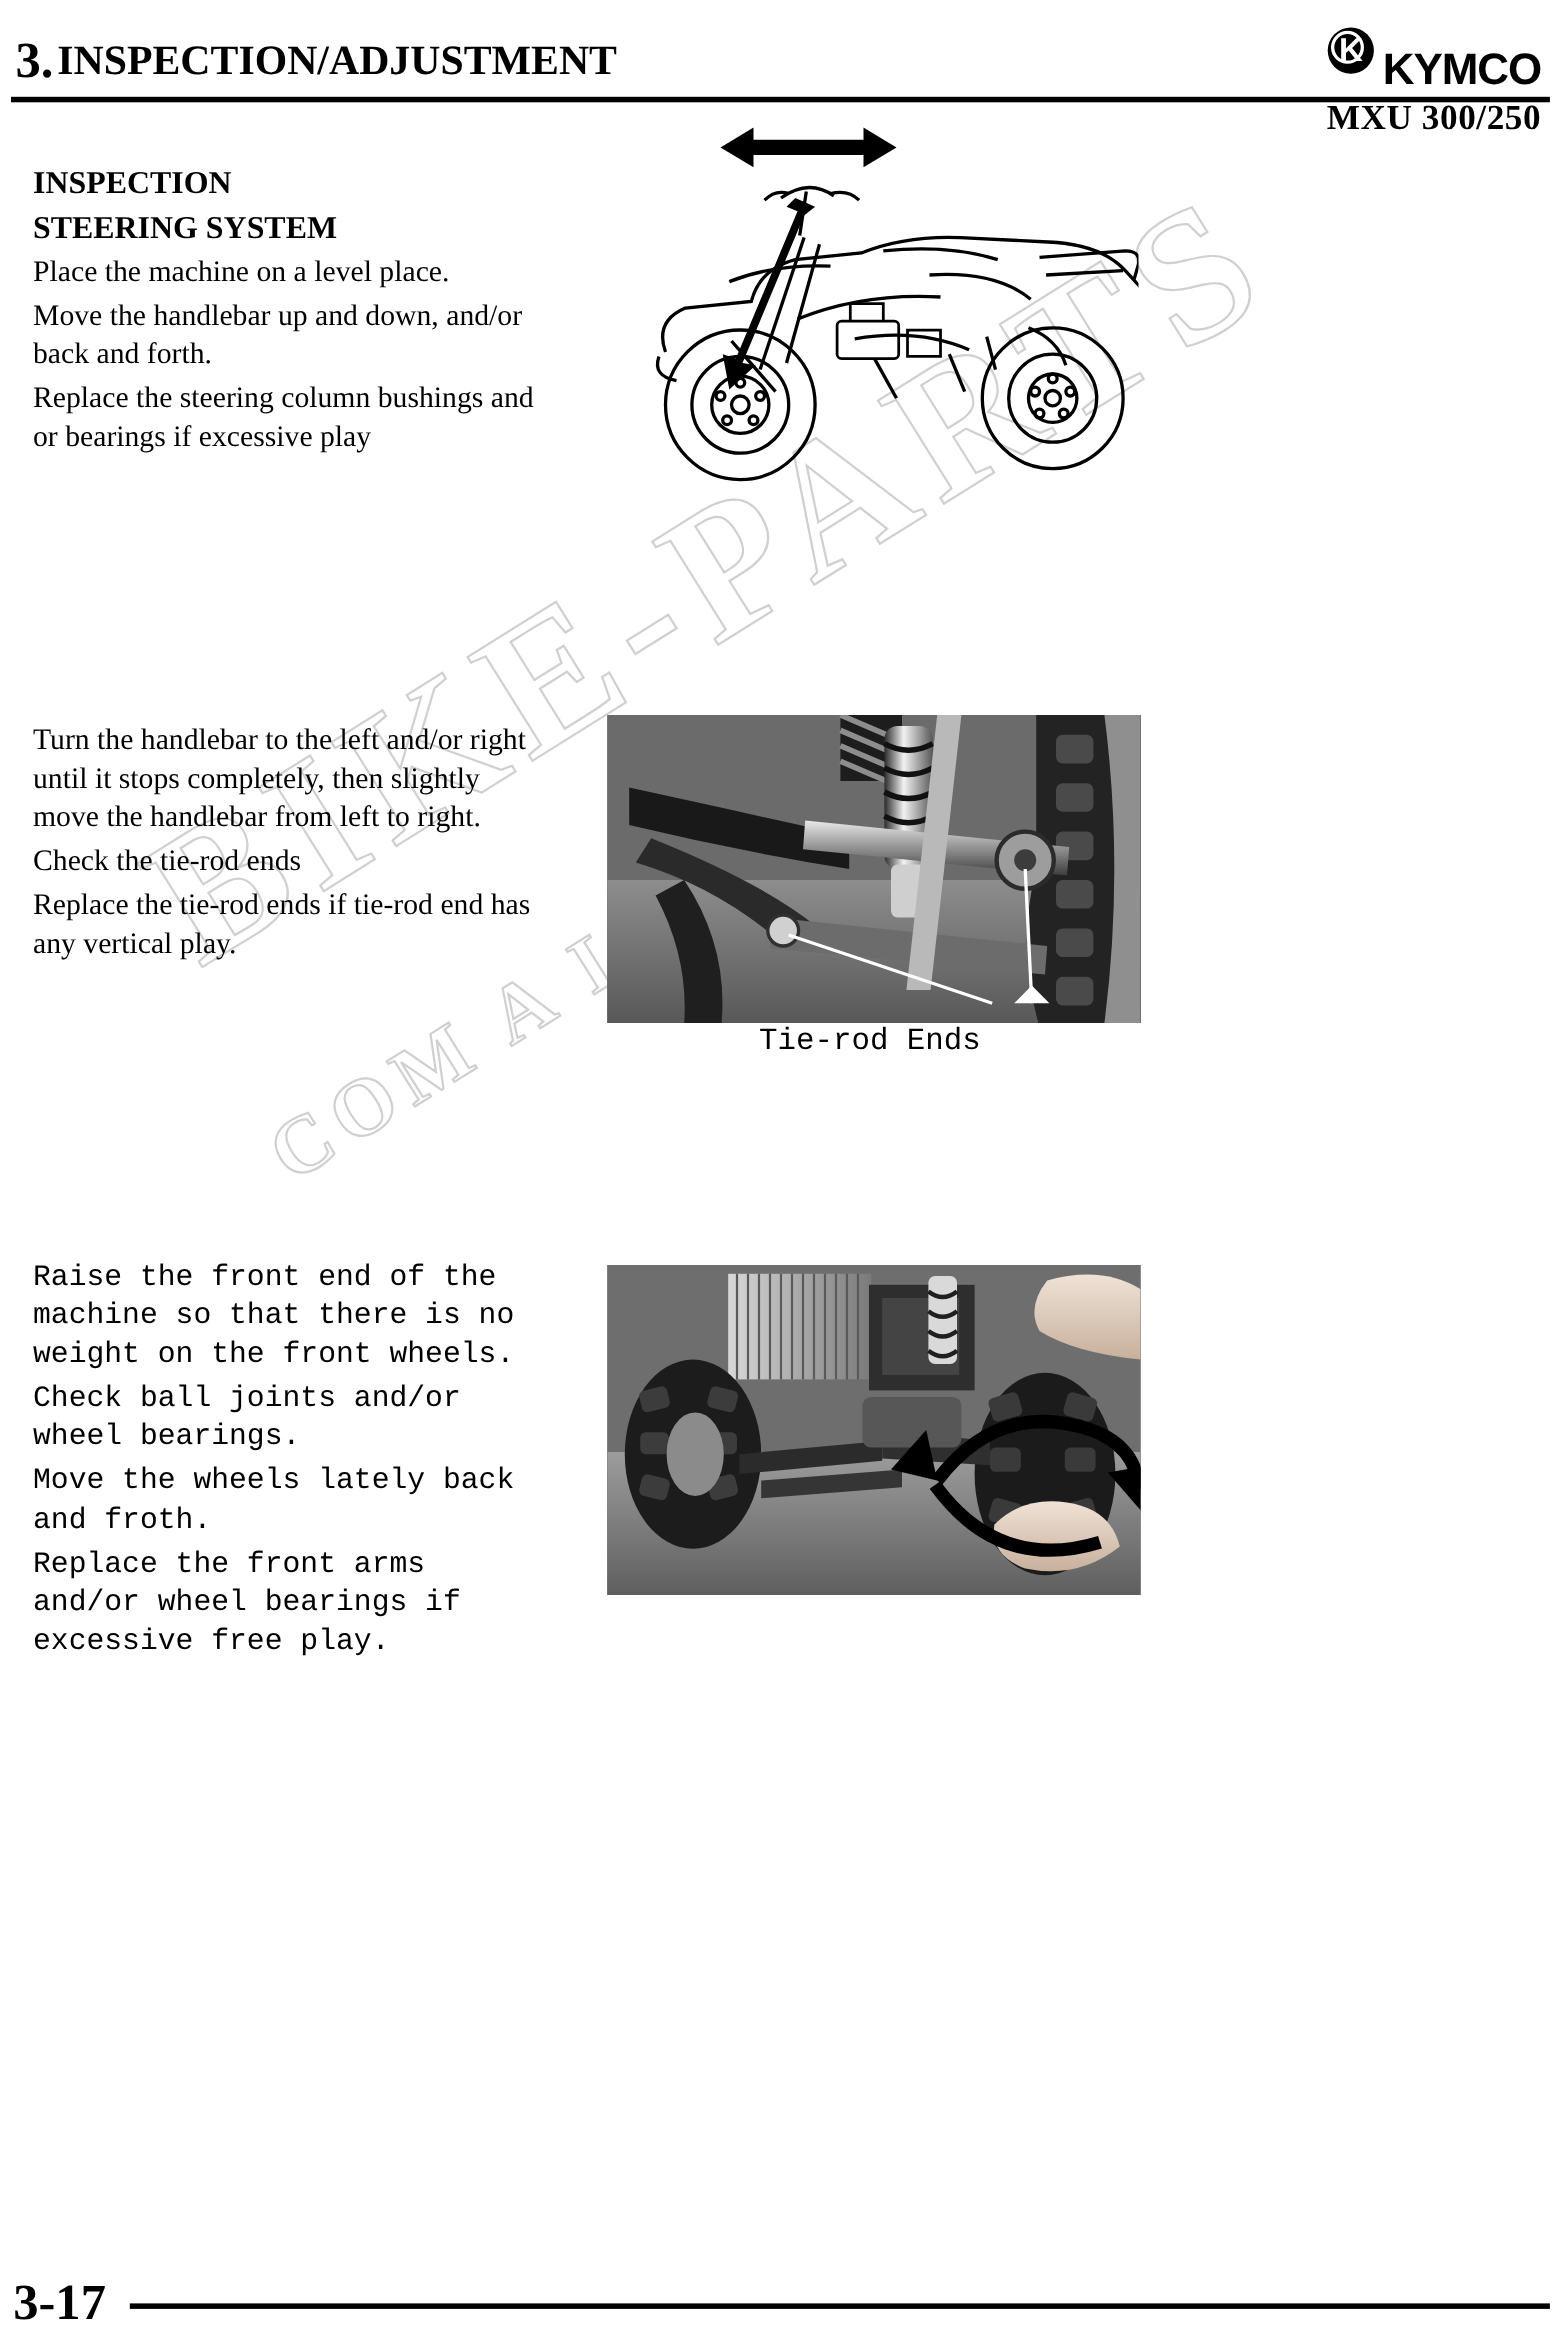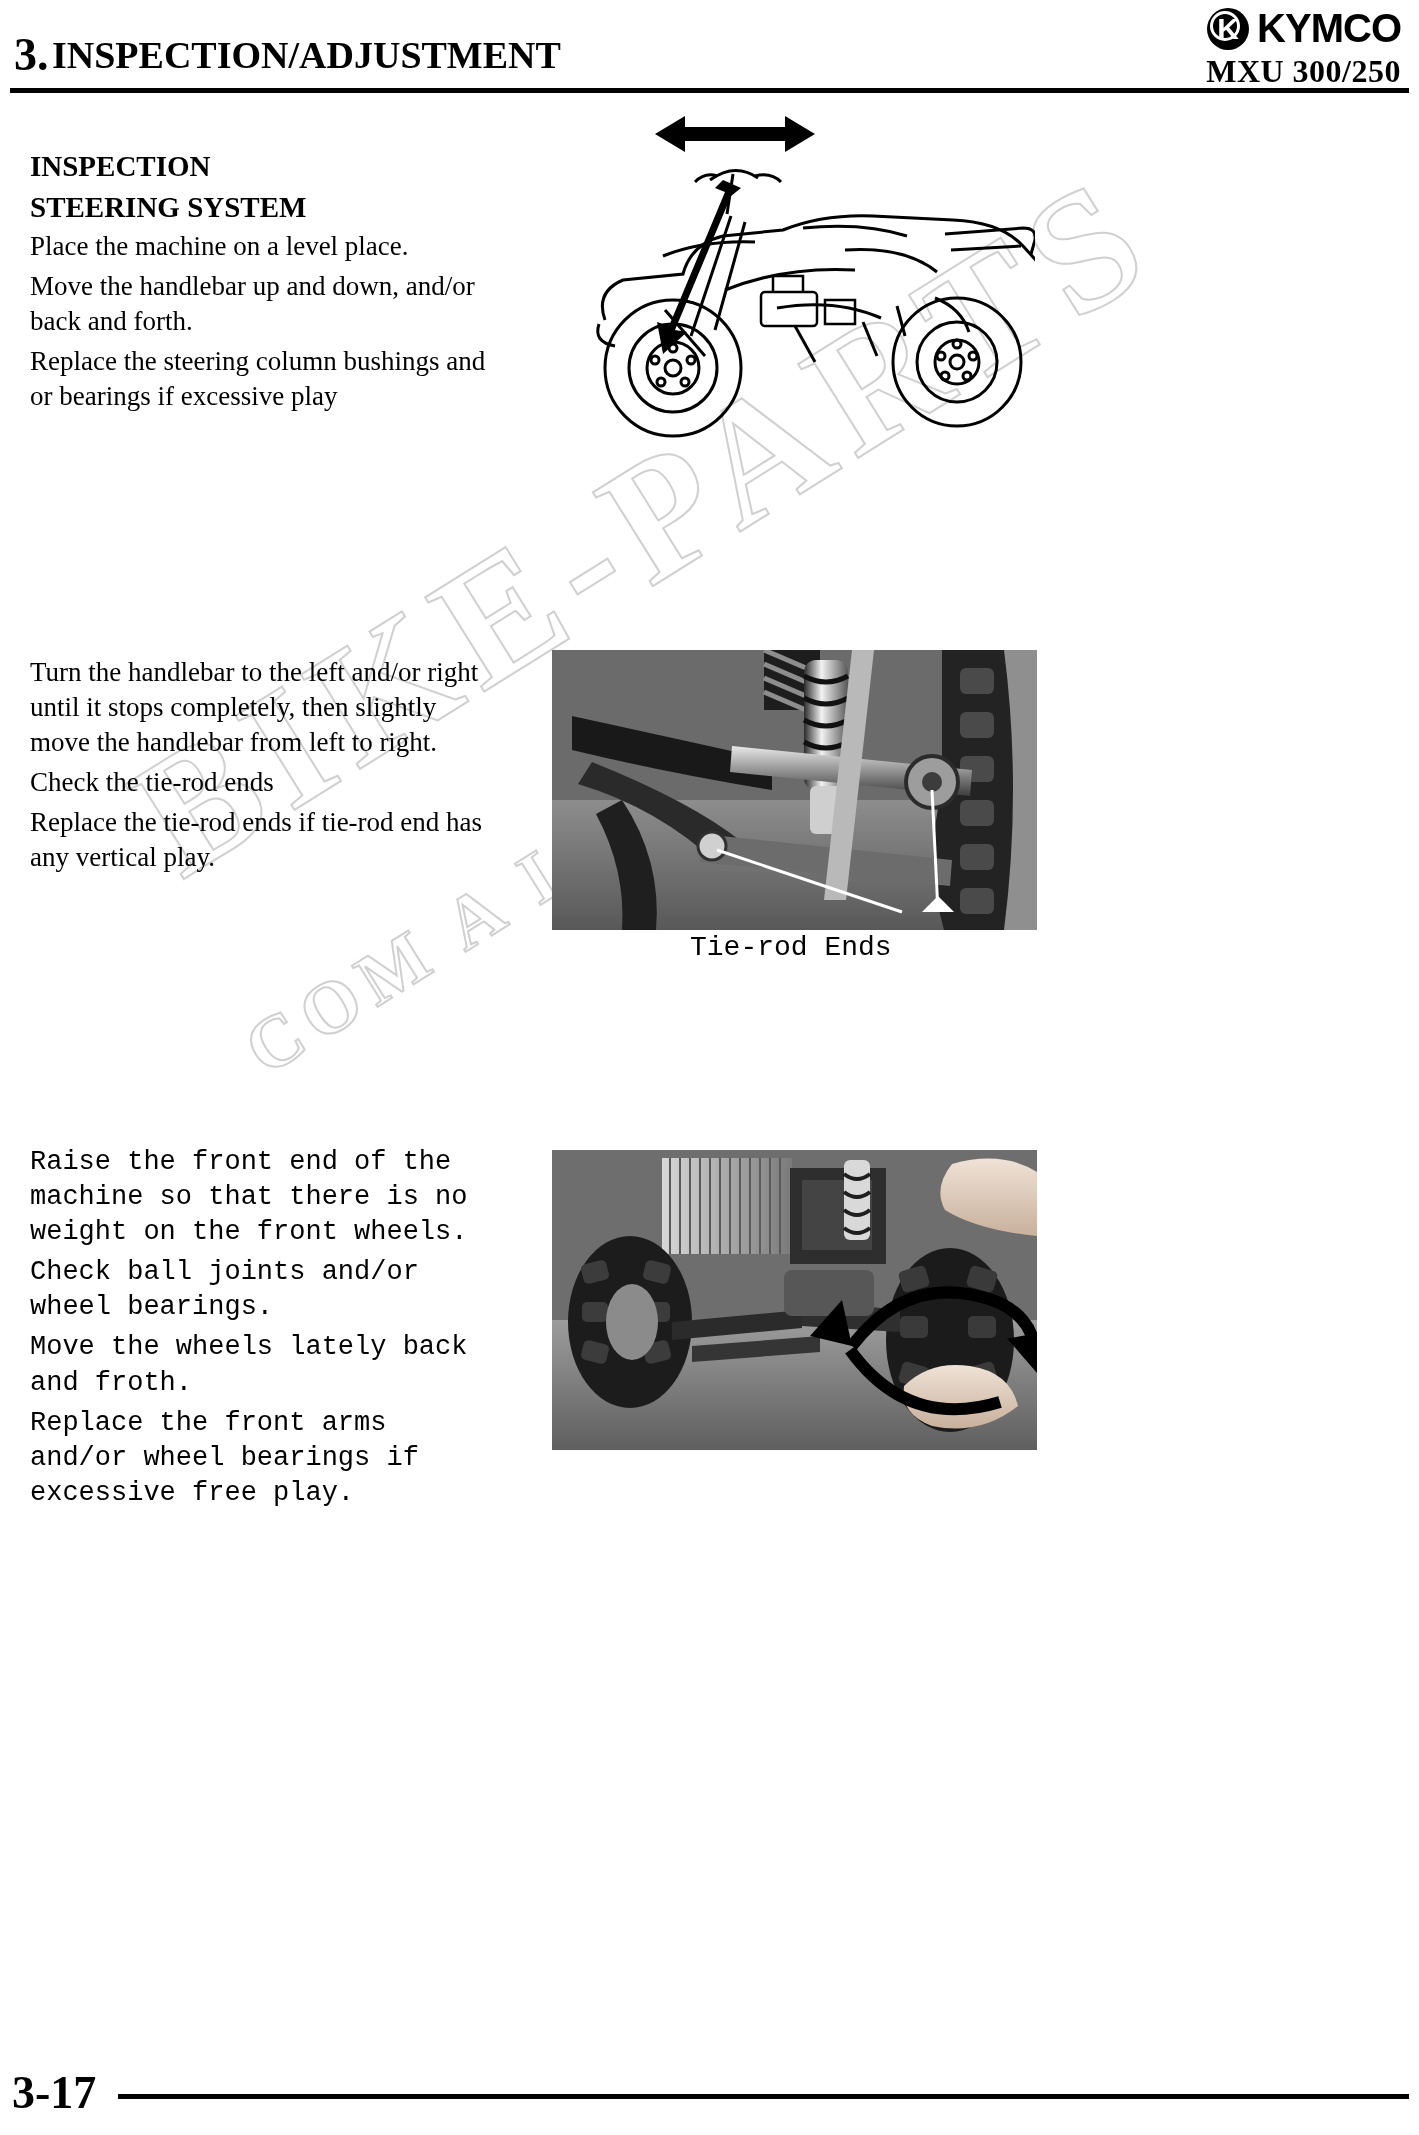--- a/index.html
+++ b/index.html
@@ -76,20 +76,21 @@
     border: 3px solid #fff;
     box-sizing:border-box;
     left:3px; top:3px;
   }
   .brand-k span{ position:relative; z-index:2; }
   .brand-name {
     font-size: 40px;
     font-weight: bold;
     font-family: "Liberation Sans", sans-serif;
     letter-spacing: -1px;
+    margin-top: 35px;
   }
   .model-name {
     font-size: 32px;
     font-weight: bold;
     font-family: "Liberation Serif", serif;
     margin-top: 2px;
     letter-spacing: 0.5px;
   }
   .header-rule {
     position: absolute;

